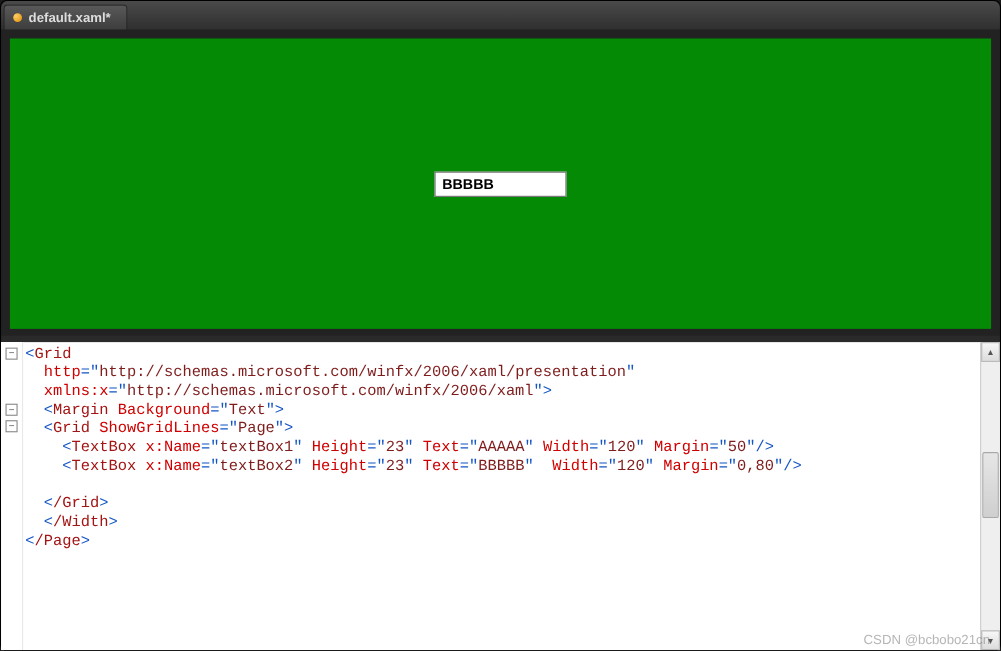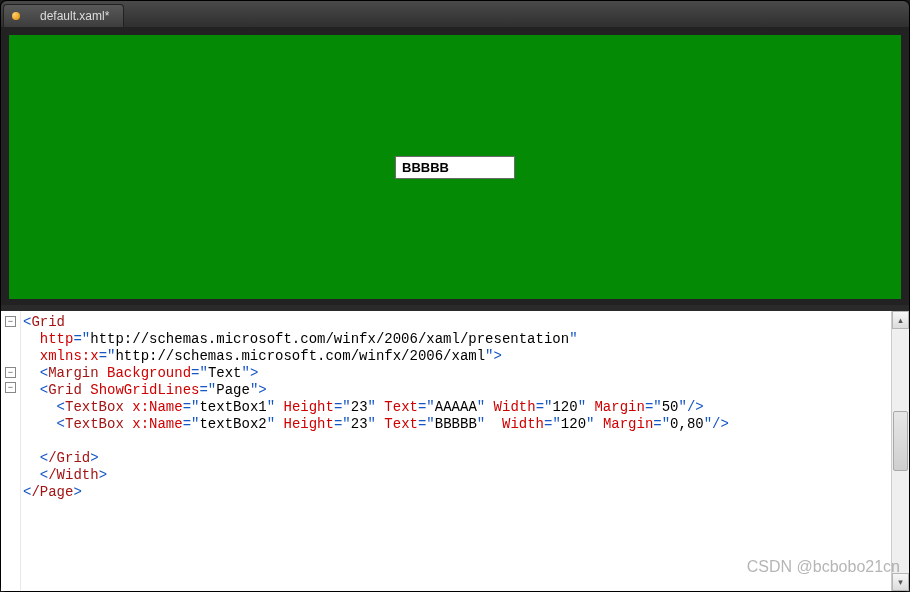--- a/index.html
+++ b/index.html
@@ -29,23 +29,24 @@
     border-radius: 6px 6px 0 0;
   }
   .tab {
     background: linear-gradient(to bottom, #595959, #3d3d3d);
     color: #ddd;
     font-size: 12px;
     padding: 4px 14px 4px 8px;
     border-radius: 4px 4px 0 0;
     display: flex;
     align-items: center;
-    gap: 20px;
+    gap: 6px;
     border: 1px solid #222;
     border-bottom: none;
+    font-weight: bold;
   }
   .dot {
     width: 8px; height: 8px; border-radius: 50%;
     background: radial-gradient(circle at 30% 30%, #ffcf6b, #e08c00);
   }
   .design-pane {
     flex: 0 0 278px;
     background: #222;
     padding: 8px 8px 6px 8px;
   }
@@ -100,21 +101,21 @@
     flex: 1;
     font-family: Consolas, "Courier New", monospace;
     font-size: 14px;
     line-height: 17px;
     padding: 3px 2px;
     white-space: pre;
     color: #000;
   }
   .t-tag   { color: #a31515; }
   .t-attr  { color: #d00000; }
-  .t-val   { color: #000000; }
+  .t-val   { color: #7f1d1d; }
   .t-punc  { color: #1556c5; }
   .t-ns    { color: #d00000; text-align: center; }
   .scrollbar-v {
     width: 18px;
     background: #efefef;
     border-left: 1px solid #ccc;
     position: relative;
   }
   .sb-btn {
     height: 18px;
@@ -127,22 +128,22 @@
     position: absolute;
     left: 1px; right: 1px;
     top: 100px; height: 60px;
     background: linear-gradient(#e6e6e6,#cfcfcf);
     border: 1px solid #a9a9a9;
     border-radius: 2px;
   }
   .watermark {
     position: absolute;
     right: 10px;
-    bottom: 16px;
-    font-size: 16px;
+    bottom: 4px;
+    font-size: 12px;
     color: rgba(120,120,120,0.55);
     font-family: "Segoe UI", sans-serif;
     pointer-events: none;
   }
 </style>
 </head>
 <body>
 
 <div class="window">
 

